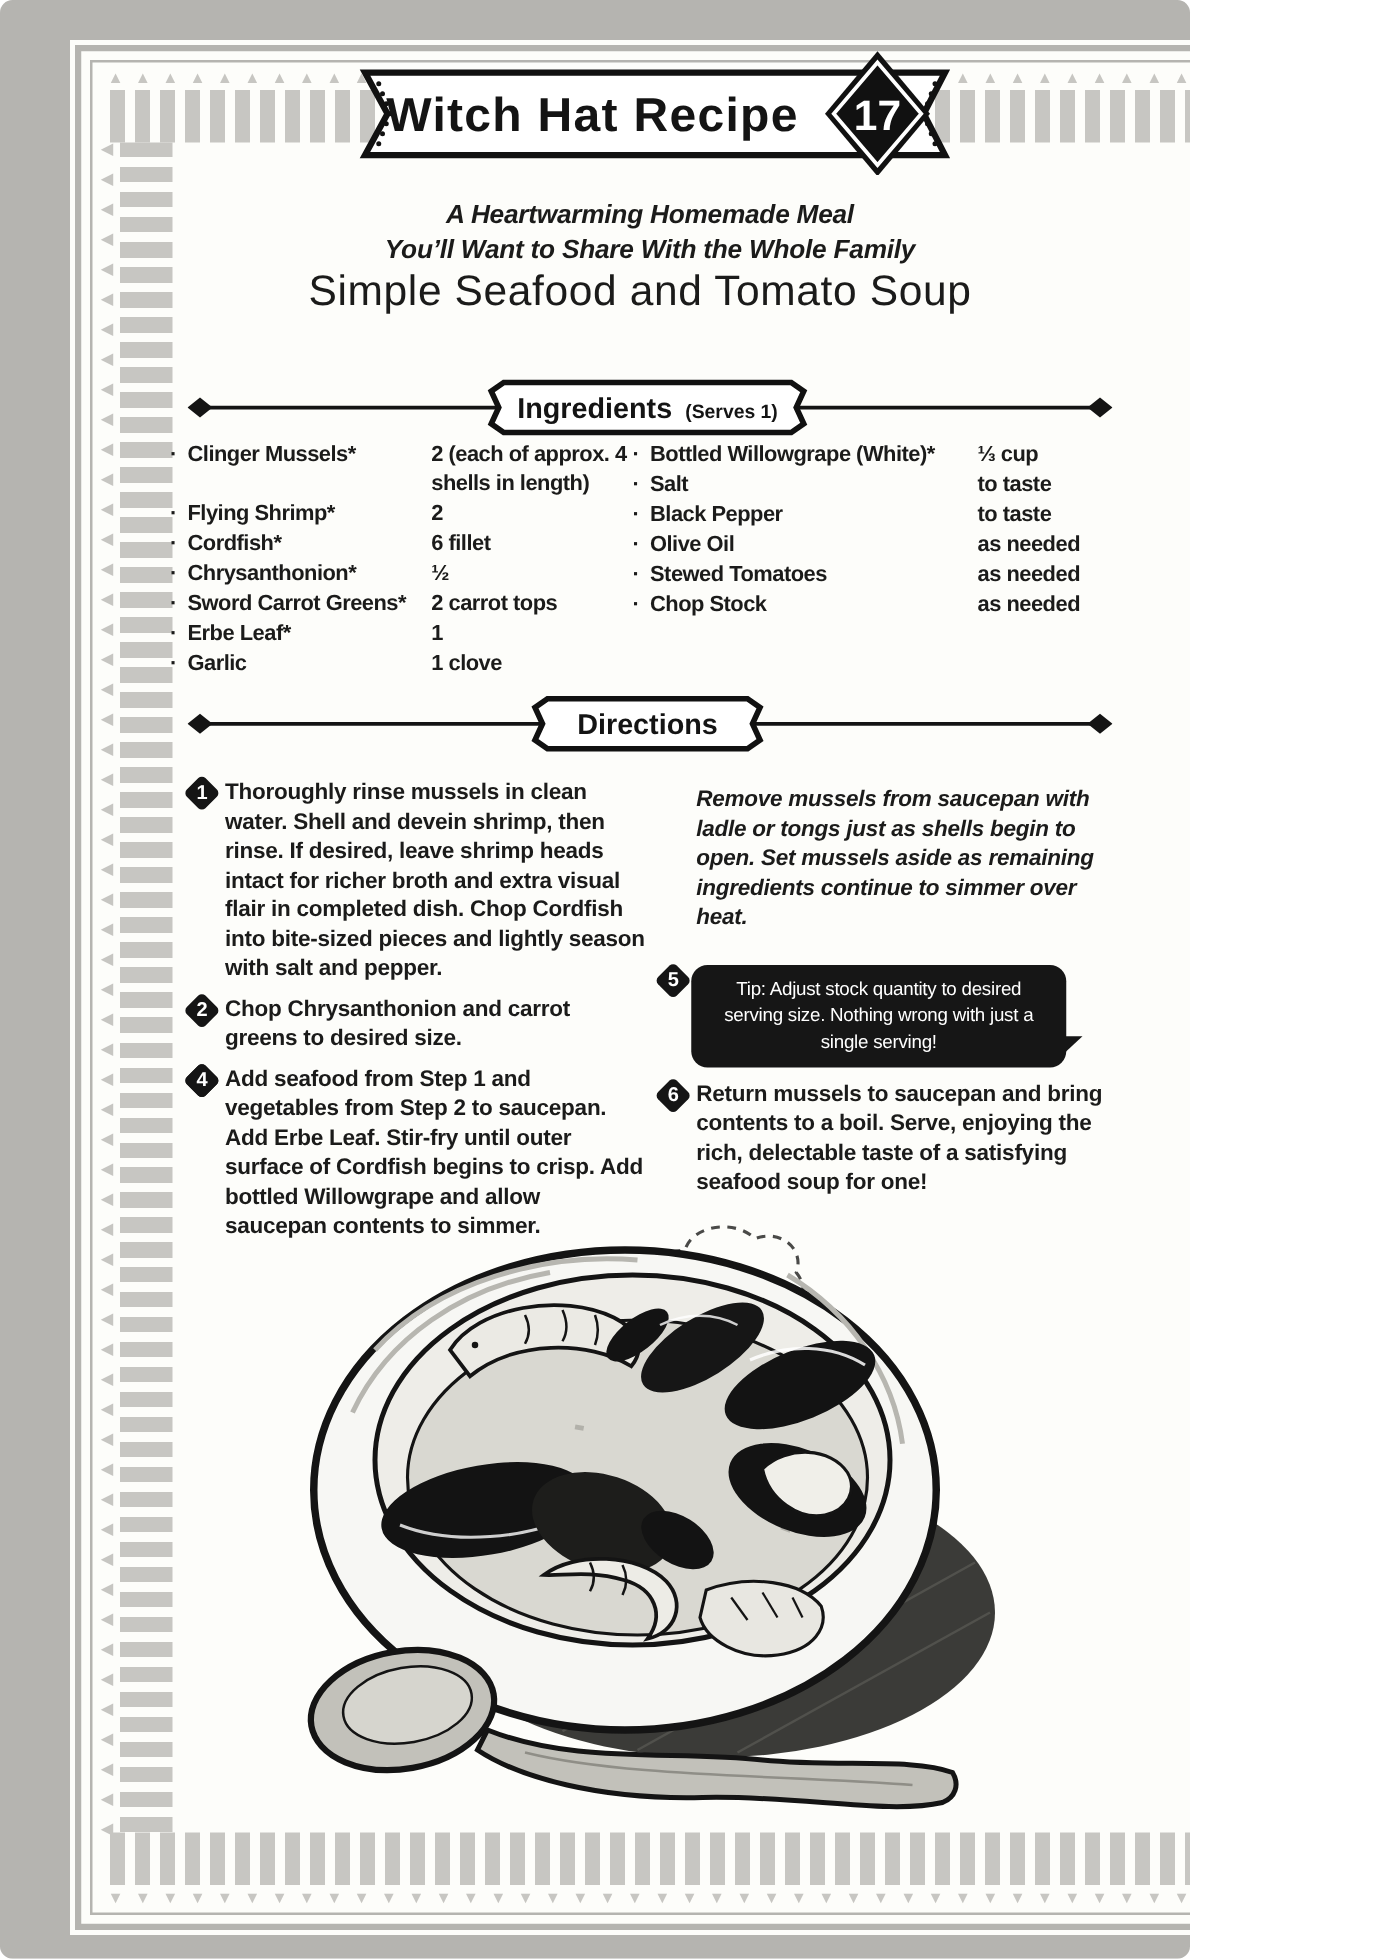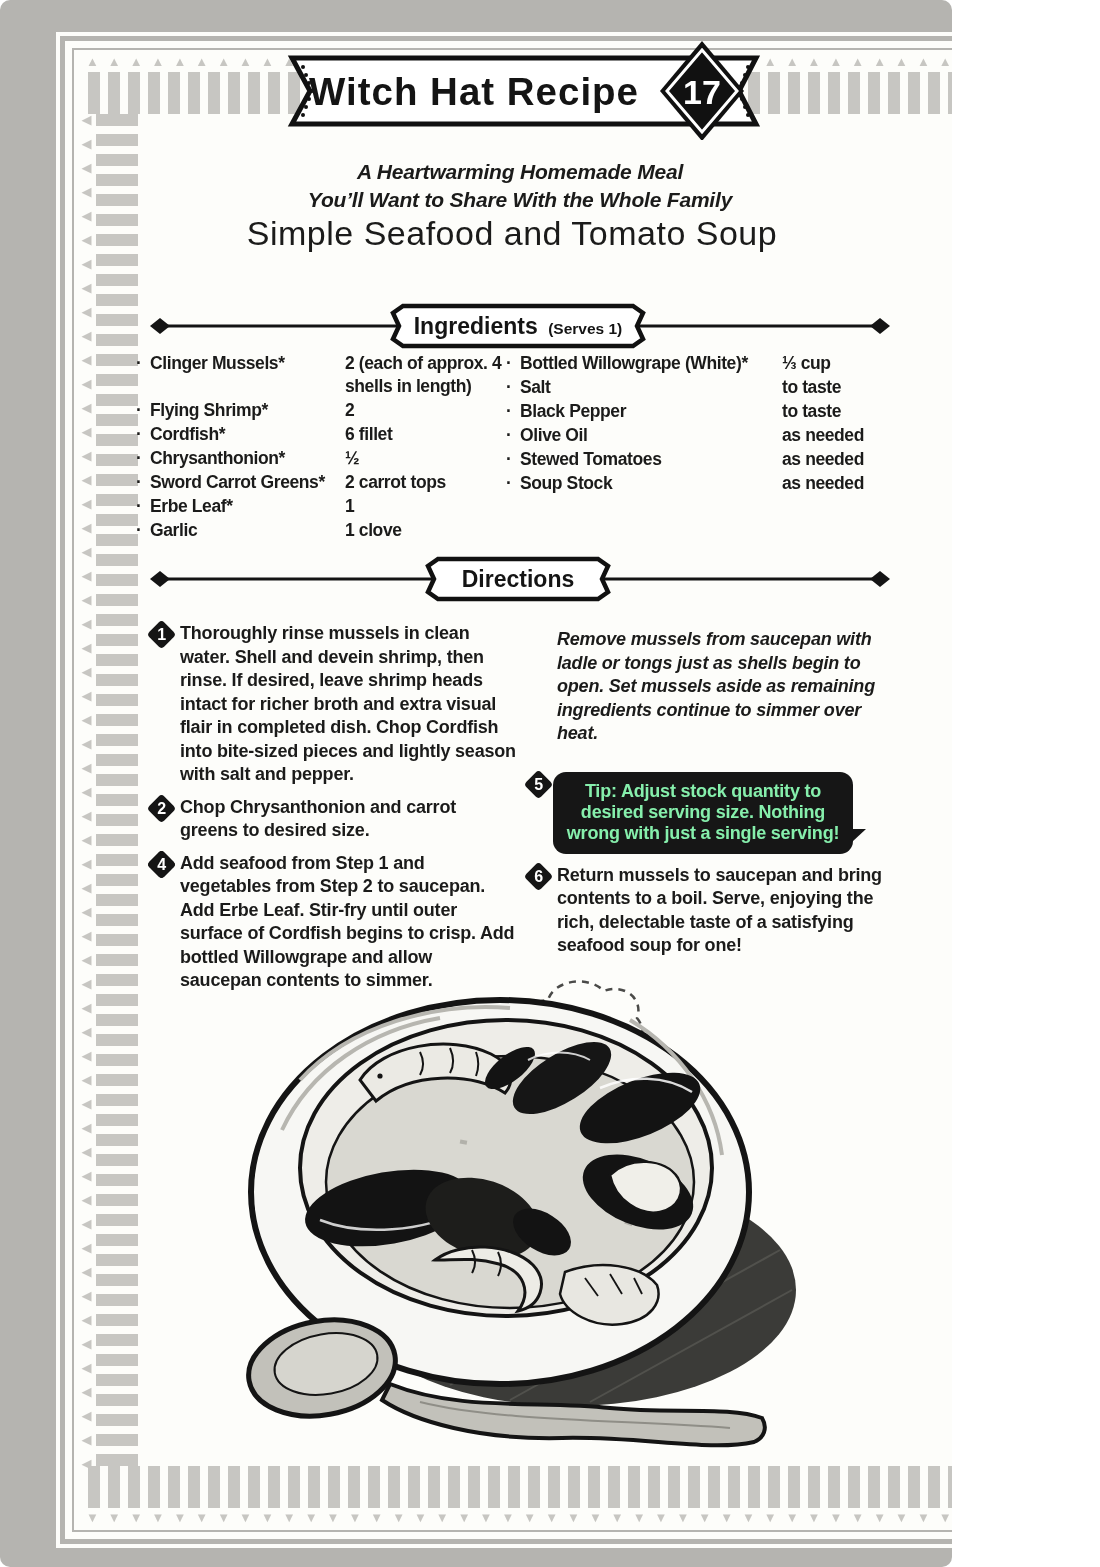--- a/index.html
+++ b/index.html
@@ -51,21 +51,21 @@
   .bullet{font-weight:bold;}
   .ing-name{white-space:nowrap;}
   
   .steps{position:absolute; font-size:18px; font-weight:bold; line-height:23.5px; letter-spacing:-0.2px;}
   .steps.l{left:148px; top:622px; width:368px;}
   .steps.r{left:525px; top:628px; width:364px;}
   .step{position:relative; padding-left:32px; margin-bottom:9px;}
   .step.cont{margin-bottom:26px;font-style:italic;}
   .stepnum{position:absolute; left:3px; top:2px; width:21px; height:21px; background:#151515; border-radius:4px; transform:rotate(45deg);}
   .stepnum b{position:absolute; inset:0; transform:rotate(-45deg); color:#fff; display:flex; align-items:center; justify-content:center; font-size:16px;}
-  .tip{position:relative; margin:6px 6px 10px 28px; width:276px; background:#161616; color:#86efac; border-radius:13px; padding:9px 12px 10px; text-align:center; font-size:18px; line-height:21px; font-weight:bold; letter-spacing:-0.2px;}
+  .tip{position:relative; margin:6px 6px 10px 28px; width:276px; background:#161616; color:#ffffff; border-radius:13px; padding:9px 12px 10px; text-align:center; font-size:15px; line-height:21px; font-weight:normal; letter-spacing:-0.2px;}
   .tip::after{content:""; position:absolute; right:-13px; bottom:12px; width:0; height:0; border-top:13px solid #161616; border-right:14px solid transparent;}
   
   .illus{position:absolute; left:210px; top:960px;}
 </style>
 </head>
 <body>
 
 <div id="canvas">
 
   <div class="sheet">
@@ -181,21 +181,21 @@
         <span class="ing-name">Olive Oil</span>
         <span class="ing-qty">as needed</span>
       </div>
     <div class="ing-row">
         <span class="bullet">·</span>
         <span class="ing-name">Stewed Tomatoes</span>
         <span class="ing-qty">as needed</span>
       </div>
     <div class="ing-row">
         <span class="bullet">·</span>
-        <span class="ing-name">Soup Stock</span>
+        <span class="ing-name">Chop Stock</span>
         <span class="ing-qty">as needed</span>
       </div>
   </div>
 
   <svg class="sect sect-dir" width="740" height="46" viewBox="0 0 740 46">
     <line x1="10" y1="23" x2="730" y2="23" stroke="#141414" stroke-width="3"></line>
     <polygon points="10,15 20,23 10,31 0,23" fill="#141414"></polygon>
     <polygon points="730,15 740,23 730,31 720,23" fill="#141414"></polygon>
     <path d="M 288,3 L 448,3 L 458,10 L 452,23 L 458,36 L 448,43 L 288,43 L 278,36 L 284,23 L 278,10 Z" fill="#ffffff" stroke="#111111" stroke-width="4.5"></path>
     <text x="368" y="31" text-anchor="middle" fill="#141414" font-weight="bold" font-size="23">Directions</text>

